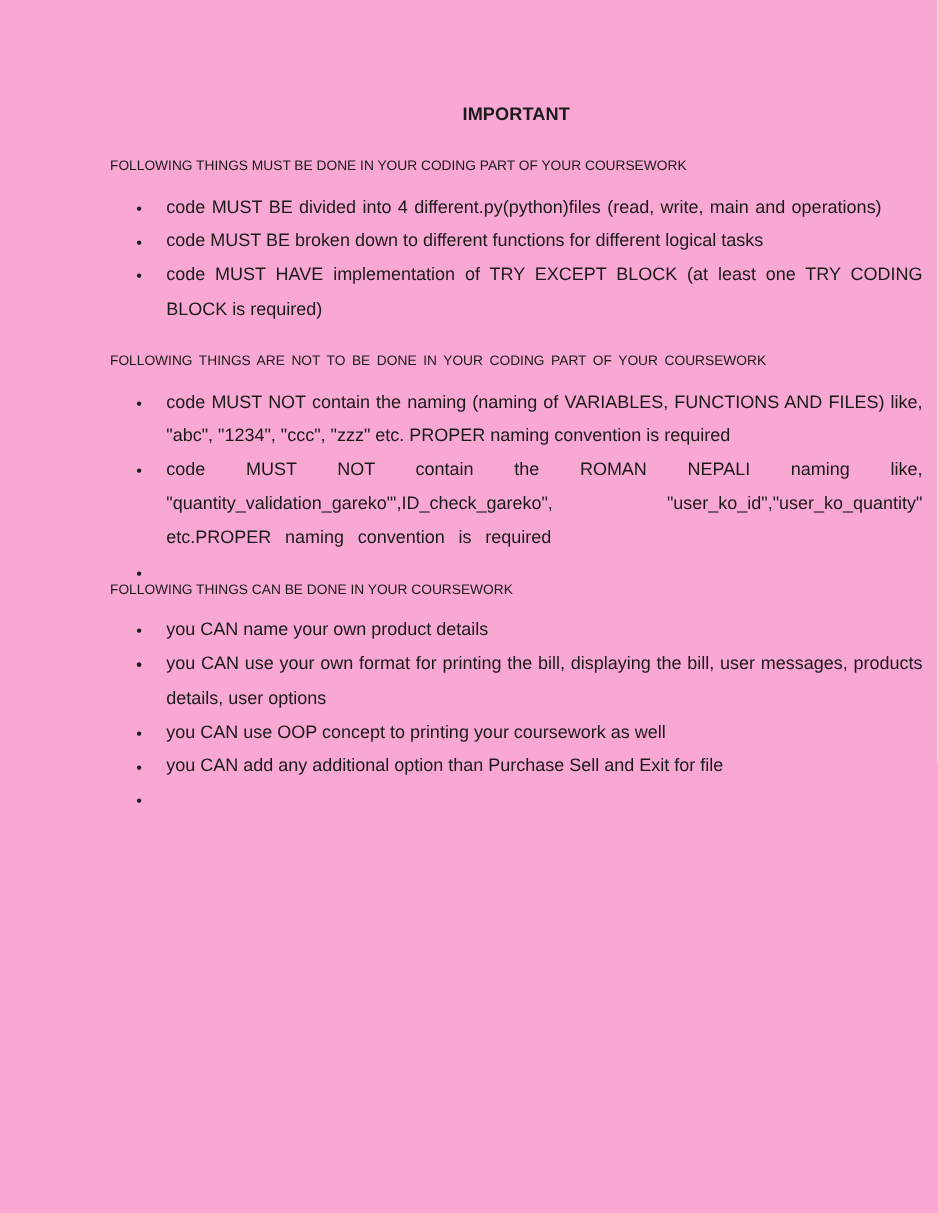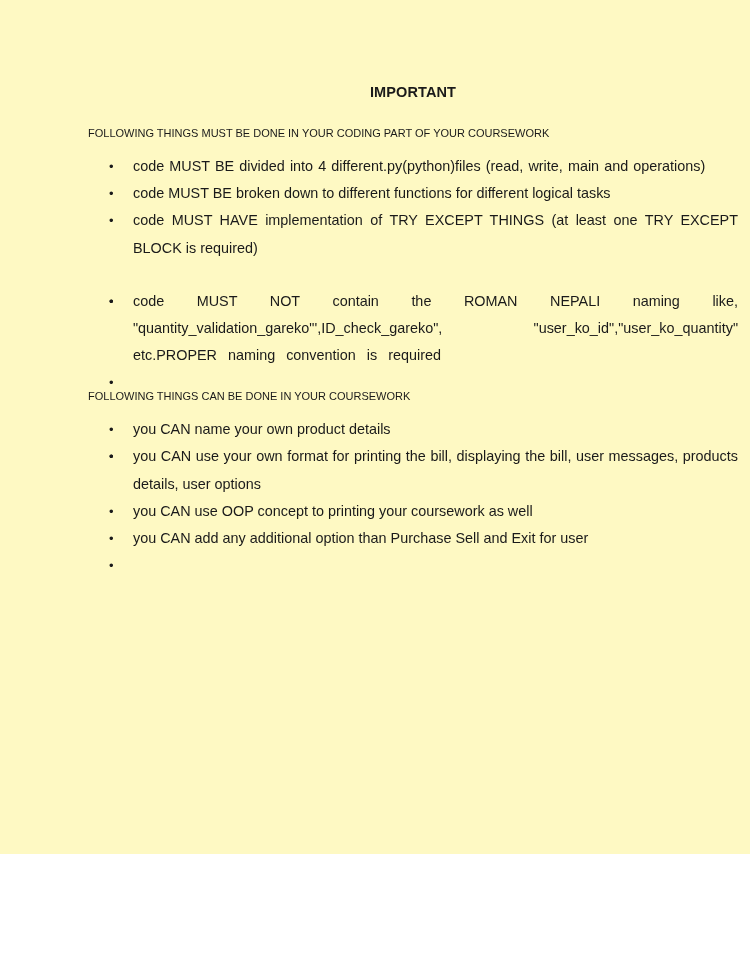--- a/index.html
+++ b/index.html
@@ -4,22 +4,22 @@
 <style>
   html, body {
     margin: 0;
     padding: 0;
     background: #ffffff;
   }
 
   .page {
     position: relative;
     width: 750px;
-    height: 854px;
-    background: #fef9c3;
+    height: 970px;
+    background: #f9a8d4;
     font-family: "Liberation Sans", sans-serif;
     color: #1a1a1a;
     overflow: hidden;
     -webkit-font-smoothing: antialiased;
   }
 
   
   .doc-body {
     position: absolute;
     left: 88px;
@@ -106,32 +106,34 @@
       <li class="bullet-item loose-1">
         <span class="bullet-marker">•</span>
         <span>code MUST BE divided into 4 different.py(python)files (read, write, main and operations)</span>
       </li>
       <li class="bullet-item">
         <span class="bullet-marker">•</span>
         <span>code MUST BE broken down to different functions for different logical tasks</span>
       </li>
       <li class="bullet-item">
         <span class="bullet-marker">•</span>
-        <span>code MUST HAVE implementation of TRY EXCEPT THINGS (at least one TRY EXCEPT BLOCK is required)</span>
+        <span>code MUST HAVE implementation of TRY EXCEPT BLOCK (at least one TRY CODING BLOCK is required)</span>
       </li>
     </ul>
 
     <div class="gap-after-list"></div>
 
+    <div class="section-heading justified">FOLLOWING THINGS ARE NOT TO BE DONE IN YOUR CODING PART OF YOUR COURSEWORK</div>
 
     <div class="gap-after-head"></div>
 
     <ul class="bullet-list">
       <li class="bullet-item">
         <span class="bullet-marker">•</span>
+        <span>code MUST NOT contain the naming (naming of VARIABLES, FUNCTIONS AND FILES) like, "abc", "1234", "ccc", "zzz" etc. PROPER naming convention is required</span>
       </li>
       <li class="bullet-item loose-2">
         <span class="bullet-marker">•</span>
         <span>code MUST NOT contain the ROMAN NEPALI naming like, "quantity_validation_gareko"',ID_check_gareko", "user_ko_id","user_ko_quantity" etc.PROPER naming convention is required</span>
       </li>
       <li class="bullet-item loose-3">
         <span class="bullet-marker">•</span>
       </li>
     </ul>
 
@@ -152,21 +154,21 @@
       <li class="bullet-item">
         <span class="bullet-marker">•</span>
         <span>you CAN use your own format for printing the bill, displaying the bill, user messages, products details, user options</span>
       </li>
       <li class="bullet-item">
         <span class="bullet-marker">•</span>
         <span>you CAN use OOP concept to printing your coursework as well</span>
       </li>
       <li class="bullet-item">
         <span class="bullet-marker">•</span>
-        <span>you CAN add any additional option than Purchase Sell and Exit for user</span>
+        <span>you CAN add any additional option than Purchase Sell and Exit for file</span>
       </li>
       <li class="bullet-item">
         <span class="bullet-marker">•</span>
       </li>
     </ul>
 
   </div>
 </div>
 
 </body></html>

